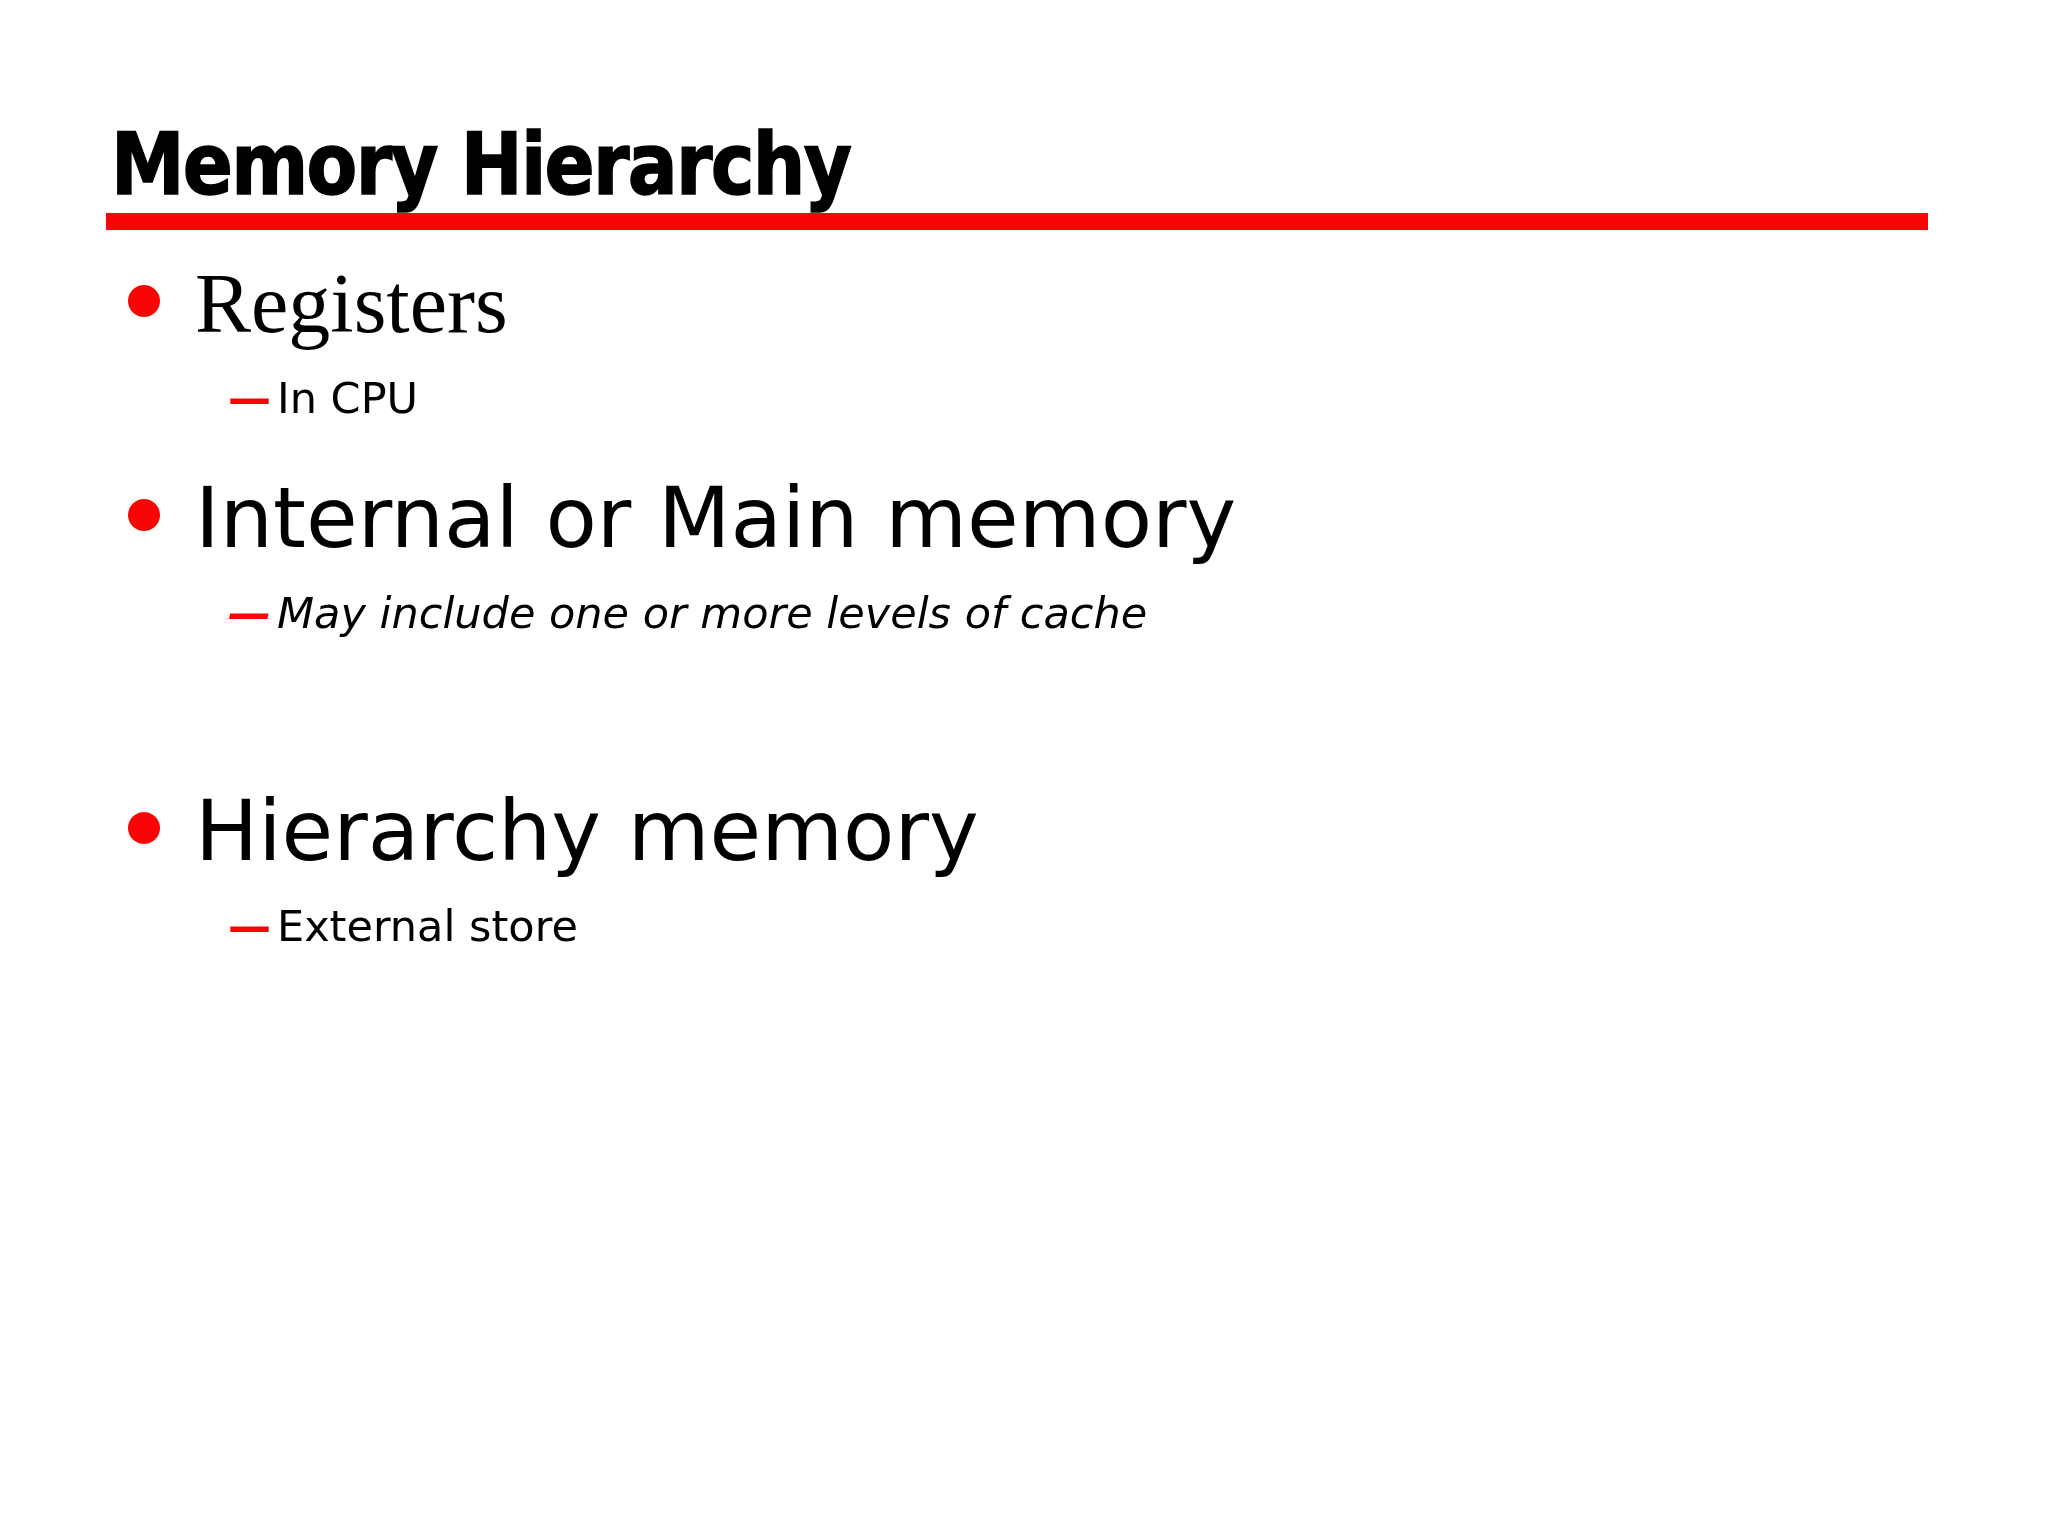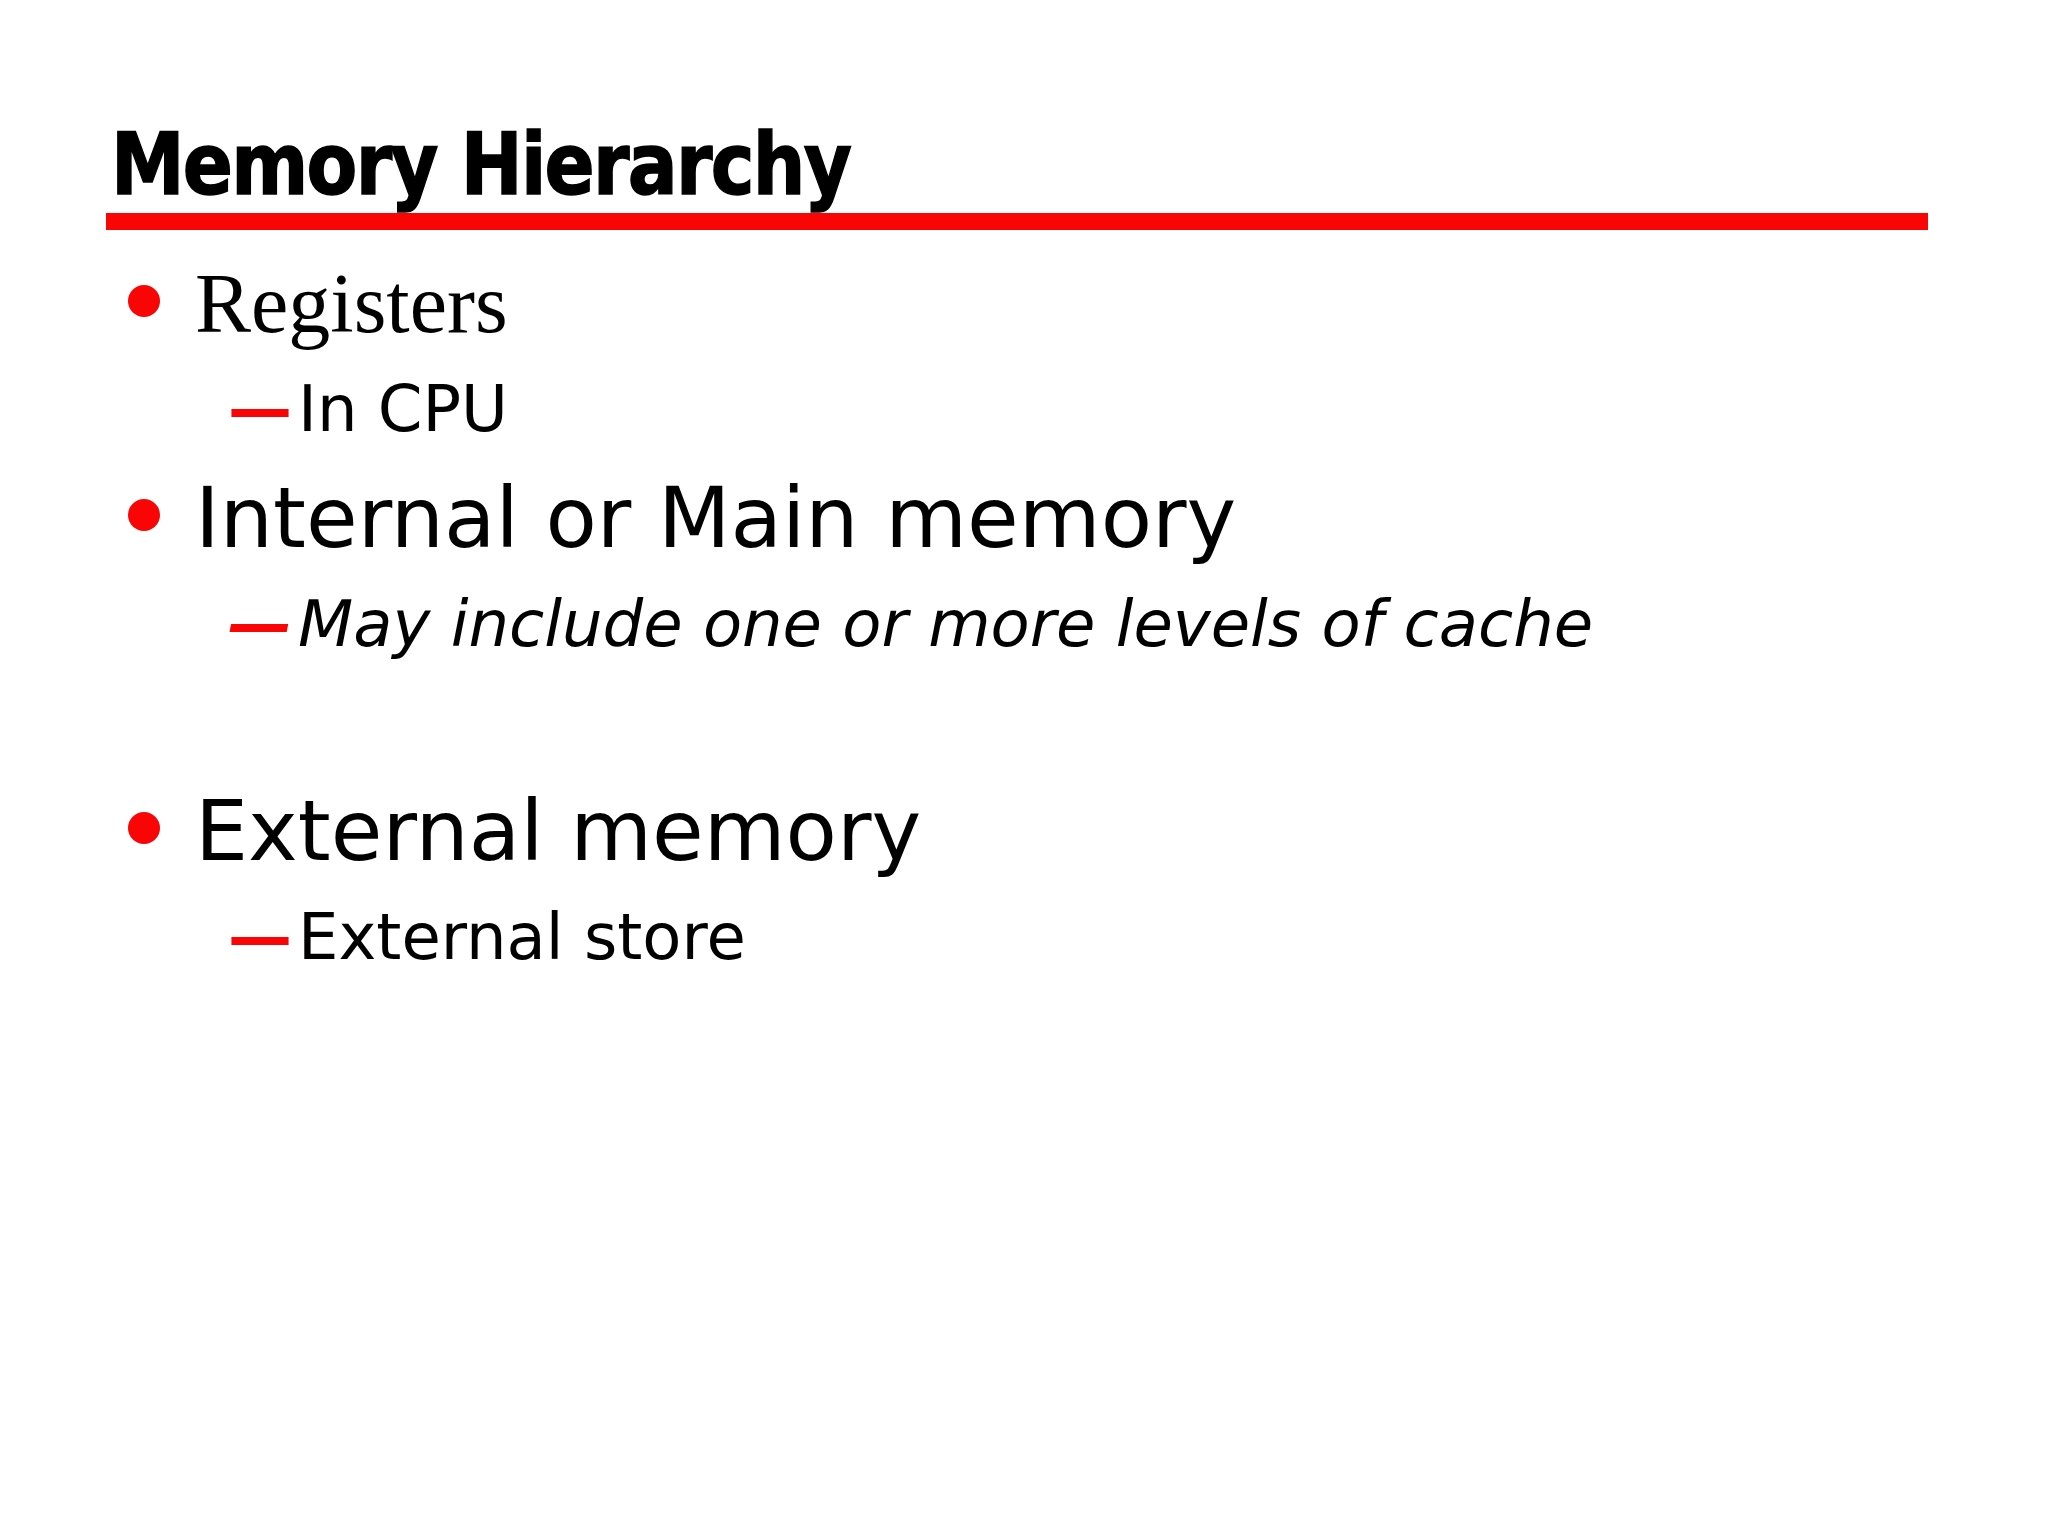--- a/index.html
+++ b/index.html
@@ -45,21 +45,21 @@
   }
   .row.l1 {
     left: 128px;
     display: flex;
     align-items: center;
     font-size: 84px;
     line-height: 1;
   }
   .row.l2 {
     left: 228px;
-    font-size: 64px;
+    font-size: 43px;
     line-height: 1;
   }
   .dot {
     flex: 0 0 auto;
     width: 32px;
     height: 32px;
     border-radius: 50%;
     background: var(--accent, #f90505);
     margin-right: 35px;
     position: relative;
@@ -104,20 +104,20 @@
     <span class="l1text">Internal or Main memory</span>
   </div>
 
   <div class="row l2 r4">
     <span class="dash">—</span><span class="l2text">May include one or more levels of cache</span>
   </div>
 
 
   <div class="row l1 r6">
     <span class="dot"></span>
-    <span class="l1text">External memory</span>
+    <span class="l1text">Hierarchy memory</span>
   </div>
 
   <div class="row l2 r7">
     <span class="dash">—</span><span class="l2text">External store</span>
   </div>
 
 </div>
 
 </body></html>

